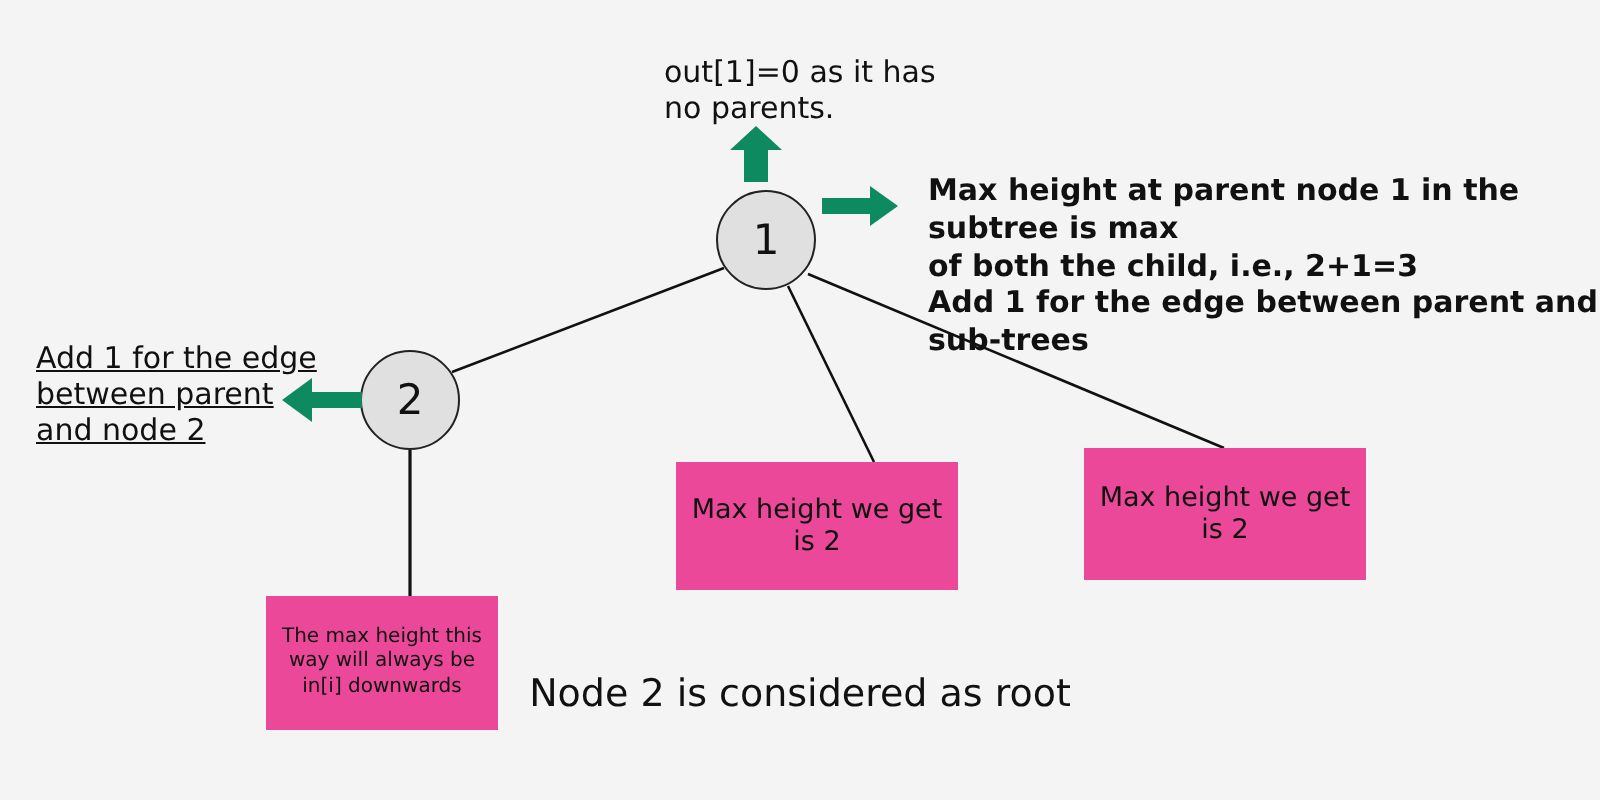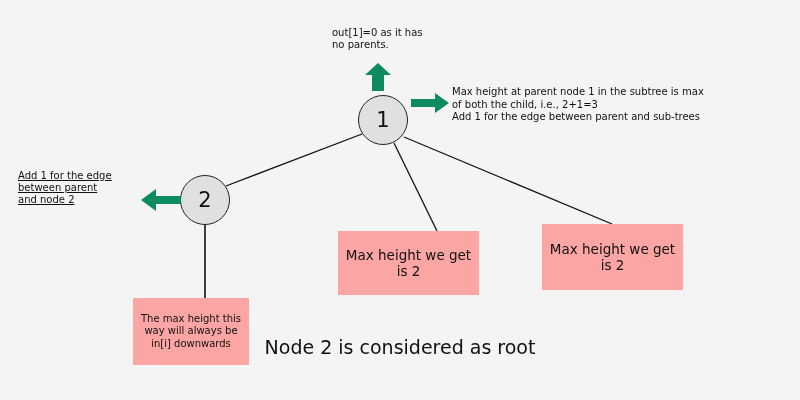--- a/index.html
+++ b/index.html
@@ -39,46 +39,46 @@
     justify-content: center;
     font-size: 21px;
     color: #111111;
     z-index: 4;
   }
   #node-1 { left: 358px; top: 95px; }
   #node-2 { left: 180px; top: 175px; }
 
   .gray-box {
     position: absolute;
-    background: #fca5a5;
+    background: #ec4899;
     display: flex;
     align-items: center;
     justify-content: center;
     text-align: center;
     font-size: 13.5px;
     line-height: 1.22;
     color: #111111;
     z-index: 3;
     padding: 2px 4px;
     box-sizing: border-box;
   }
   #box-mid   { left: 338px; top: 231px; width: 141px; height: 64px; }
   #box-right { left: 542px; top: 224px; width: 141px; height: 66px; }
   #box-bottom{ left: 133px; top: 298px; width: 116px; height: 67px; font-size: 10px; }
 
   .annot {
     position: absolute;
-    font-size: 10px;
+    font-size: 15px;
     line-height: 1.2;
     color: #111111;
     white-space: pre-line;
     z-index: 5;
   }
   #annot-top    { left: 332px; top: 27px; }
-  #annot-right  { left: 452px; top: 86px; line-height: 1.25; }
+  #annot-right  { left: 464px; top: 86px; line-height: 1.25; font-weight: bold; }
   #annot-left-1 { left: 18px;  top: 146px; }
   #annot-left-2 { left: 18px;  top: 170px; text-decoration: underline; }
 
   #caption {
     position: absolute;
     left: 0;
     top: 336px;
     width: 800px;
     text-align: center;
     font-size: 19px;

